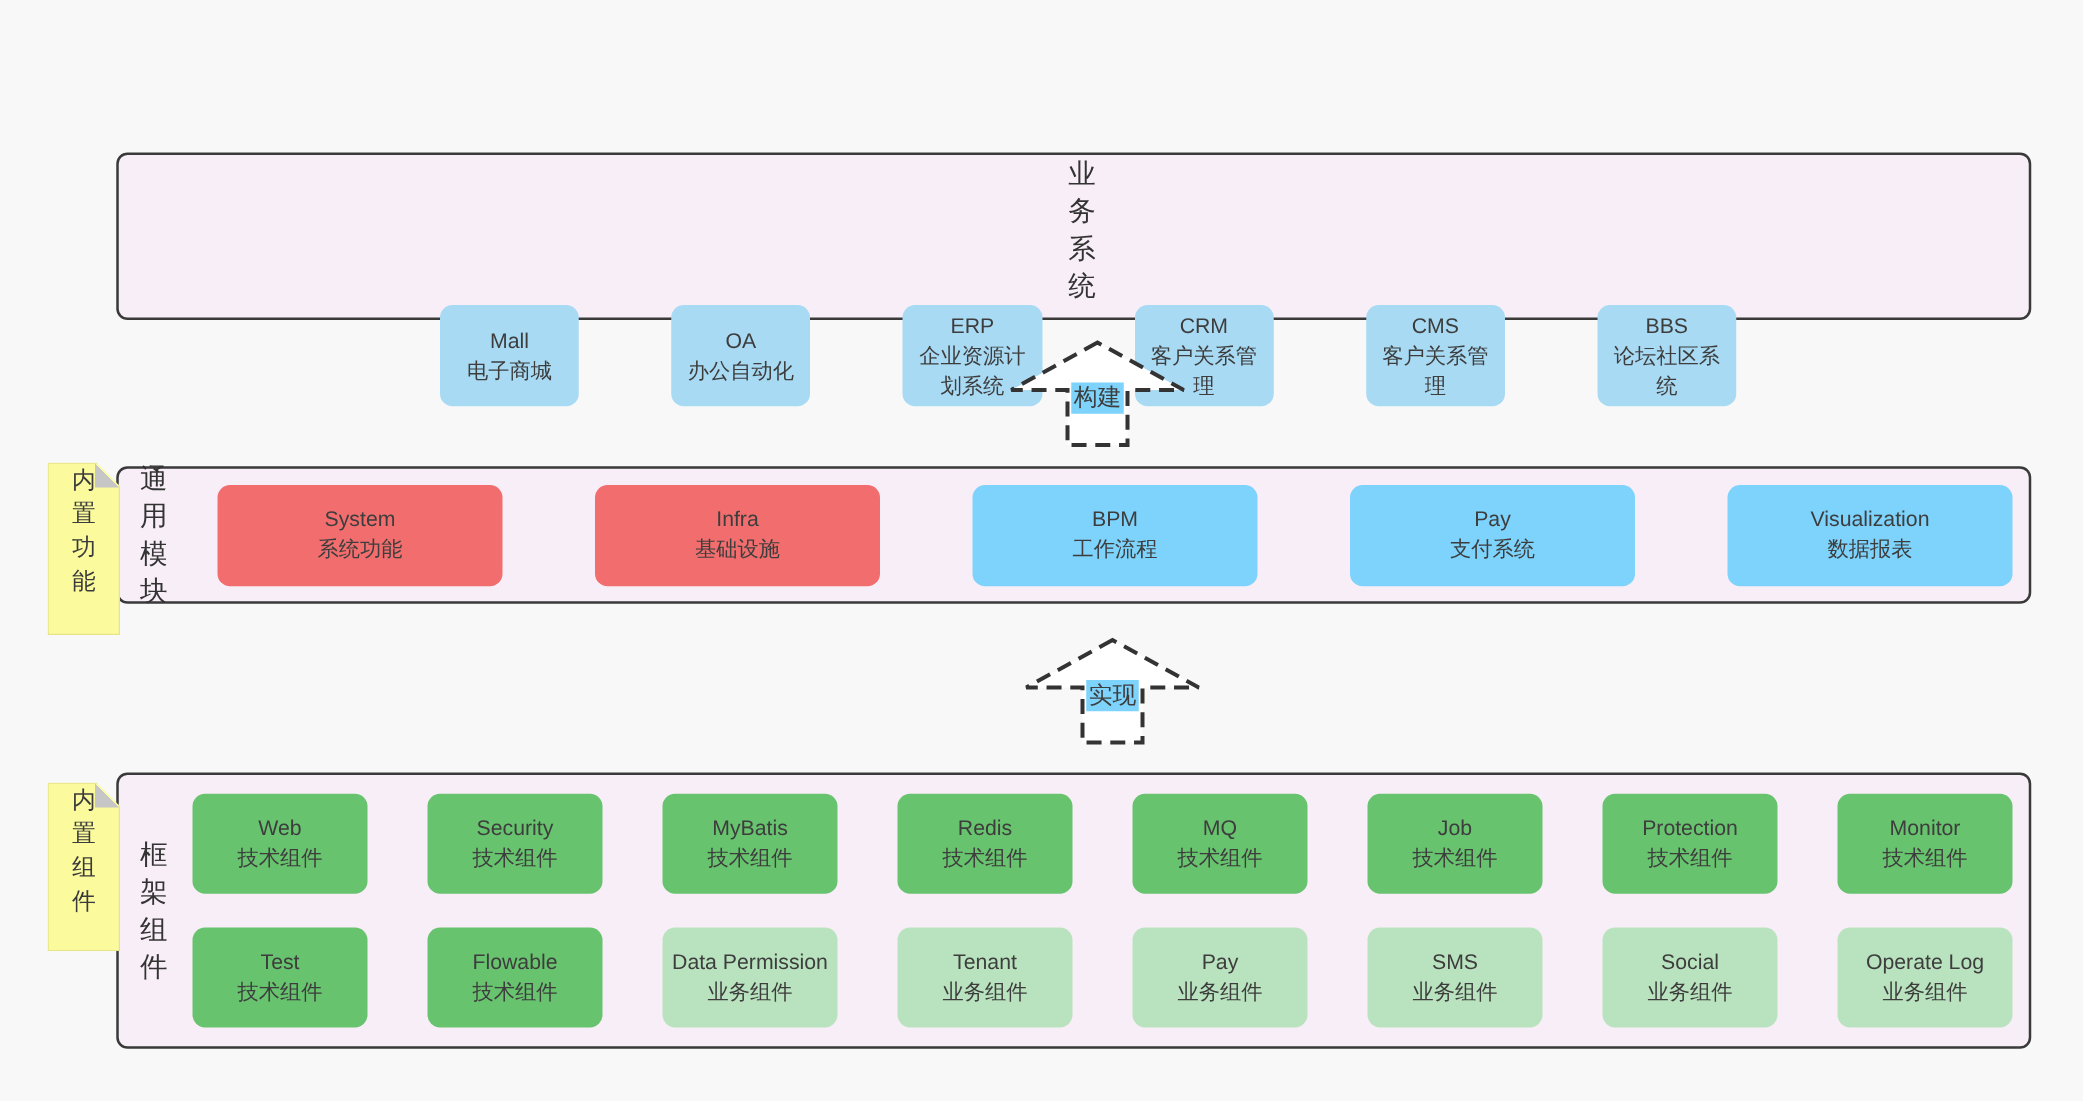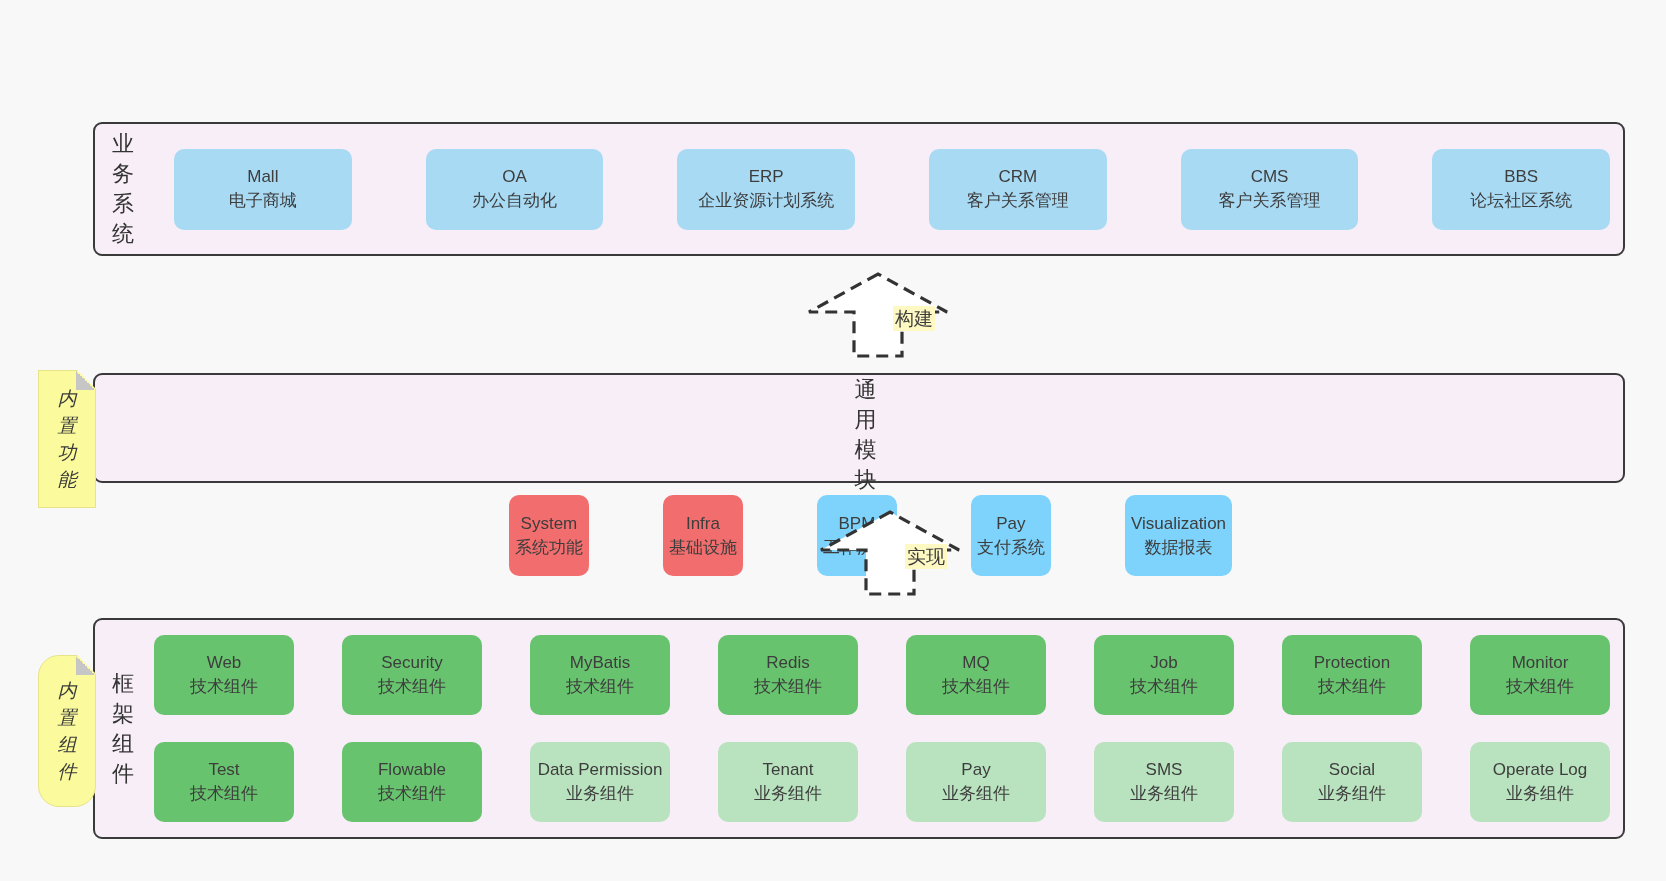--- a/index.html
+++ b/index.html
@@ -15,22 +15,22 @@
   
   .layer{
     position:absolute;left:93px;width:1532px;
     box-sizing:border-box;
     background:#f8eef7;
     border:2px solid #3a3a3a;
     border-radius:9px;
     display:flex;align-items:center;
     z-index:1;
   }
-  #layer-business{top:122px;height:134px;}
-  #layer-modules{top:373px;height:110px;flex-direction:column;}
+  #layer-business{top:122px;height:134px;flex-direction:column;}
+  #layer-modules{top:373px;height:110px;}
   #layer-components{top:618px;height:221px;}
 
   
   .vlabel{
     width:30px;margin-left:13px;
     font-size:22px;line-height:30px;
     text-align:center;color:#333;
     word-break:break-all;
     flex:0 0 auto;
   }
@@ -64,48 +64,47 @@
   .lightgreen{background:#b9e3be;}
 
   
   .note{
     position:absolute;left:38px;width:58px;
     background:#fbfb9e;
     border:1px solid #e6e388;
     box-sizing:border-box;
     z-index:3;
     clip-path:polygon(0 0,calc(100% - 19px) 0,100% 19px,100% 100%,0 100%);
-    display:flex;justify-content:center;align-items:center;font-style:italic;
+    display:flex;justify-content:center;
   }
   #note-features{top:370px;height:138px;}
-  #note-components{top:655px;height:152px;border-radius:21px;}
+  #note-components{top:626px;height:135px;}
   .note .fold{
     position:absolute;top:0;right:0;width:19px;height:19px;
     background:linear-gradient(to bottom left,rgba(0,0,0,0) 0,rgba(0,0,0,0) 50%,#c6c6c6 50%,#c6c6c6 100%);
   }
   .note .ntext{
     width:24px;
     font-size:19px;line-height:27px;
     text-align:center;color:#3a3a3a;
     word-break:break-all;
   }
 
   
   .arrow{position:absolute;width:150px;height:90px;z-index:2;}
   #arrow-build{left:803px;top:270px;}
   #arrow-implement{left:815px;top:508px;}
   .arrow svg{display:block;width:150px;height:90px;}
   .arrow .alabel{
     position:absolute;left:50%;top:36px;
     transform:translateX(-50%);
-    background:#fef9c3;
+    background:#7dd3fc;
     font-size:19px;line-height:25px;
     color:#3d3d3d;white-space:nowrap;
     padding:0 2px;
-    margin-left:36px;
   }
 </style>
 </head>
 <body>
 
 <div class="stage">
 
   <section class="layer" id="layer-business">
     <div class="vlabel">业务系统</div>
     <div class="boxes">

